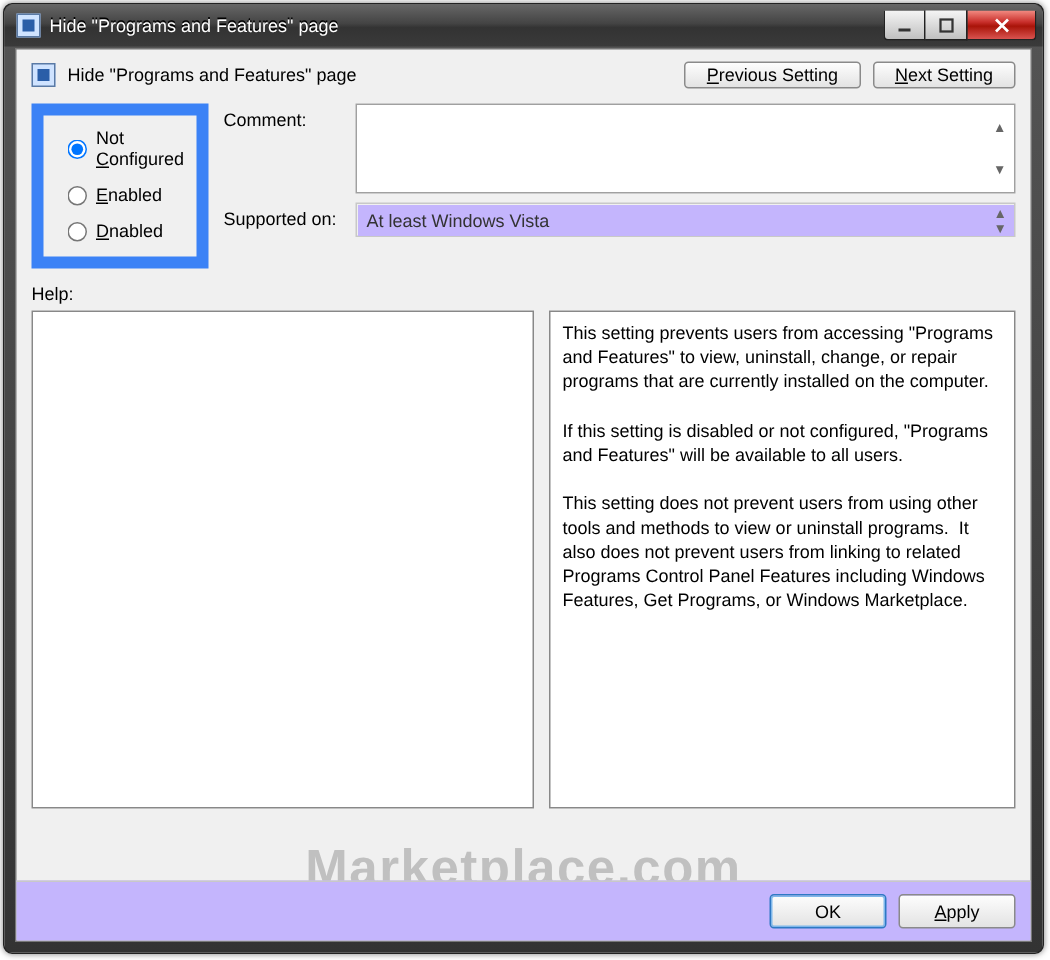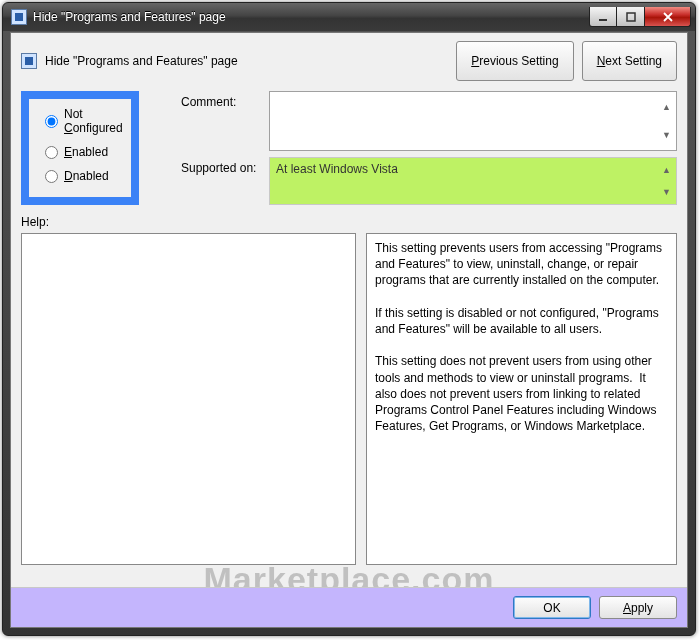--- a/index.html
+++ b/index.html
@@ -78,21 +78,21 @@
     width:16px; height:16px; margin-right:8px;
     background:#cfe3ff; border:1px solid #5a7aa5;
     position:relative;
   }
   .gp-icon::after{
     content:""; position:absolute; left:3px; top:3px; width:8px; height:8px; background:#2a5ea8;
   }
   .setting-title { flex:1; font-size:12px; color:#000; }
   .navbtns { display:flex; gap:8px; }
   button.nav {
-    height:40px;
+    height:18px;
     padding:0 14px;
     font:12px "Segoe UI", Tahoma, sans-serif;
     background: linear-gradient(#fdfdfd,#e3e3e3);
     border:1px solid #8a8a8a;
     border-radius:3px;
     color:#000;
   }
   .underline { text-decoration: underline; }
 
   .midrow {
@@ -106,33 +106,33 @@
     padding:8px 6px 8px 16px;
   }
   .radio-line {
     display:flex; align-items:center; gap:6px;
     margin-bottom:10px;
     font-size:12px;
   }
   .radio-line:last-child { margin-bottom:2px; }
   .radio-line input { margin:0; }
   .right-col { flex:1; display:flex; flex-direction:column; gap:6px; }
-  .field-row { display:flex; align-items:flex-start; gap:8px;margin-left:32px; }
+  .field-row { display:flex; align-items:flex-start; gap:8px; }
   .field-label { width:80px; text-align:left; padding-top:4px; color:#000; }
   .comment-box {
     flex:1; height:60px;
     background:#fff;
     border:1px solid #a0a0a0;
     padding:2px 4px;
     overflow:auto;
     position:relative;
   }
   .supported-box {
-    flex:1; height:48px;
-    background:#bef264;
+    flex:1; height:23px;
+    background:#c4b5fd;
     border:1px solid #c8c8c8;
     padding:4px 6px;
     color:#333;
     overflow:auto;
     position:relative;
   }
   .spin-arrows {
     position:absolute; right:1px; top:1px; bottom:1px; width:17px;
     display:flex; flex-direction:column;
   }

